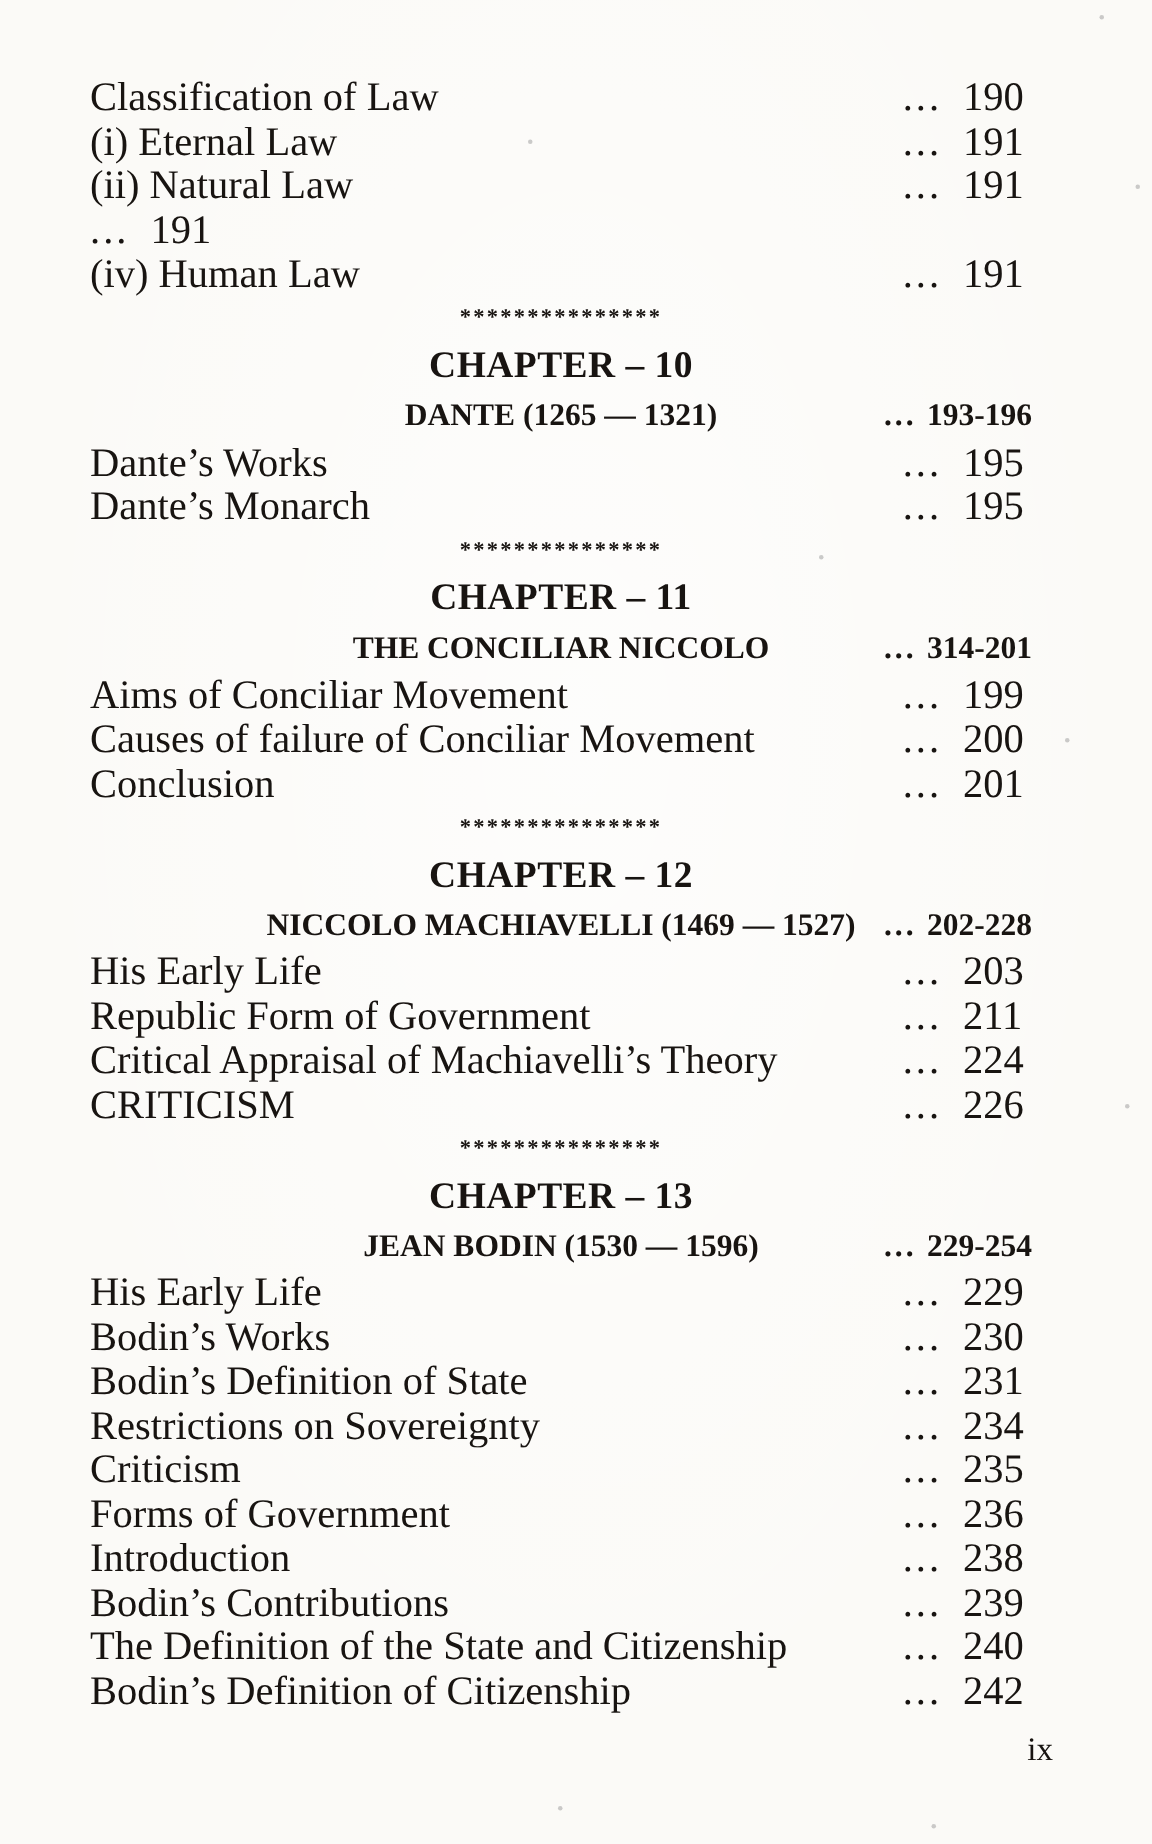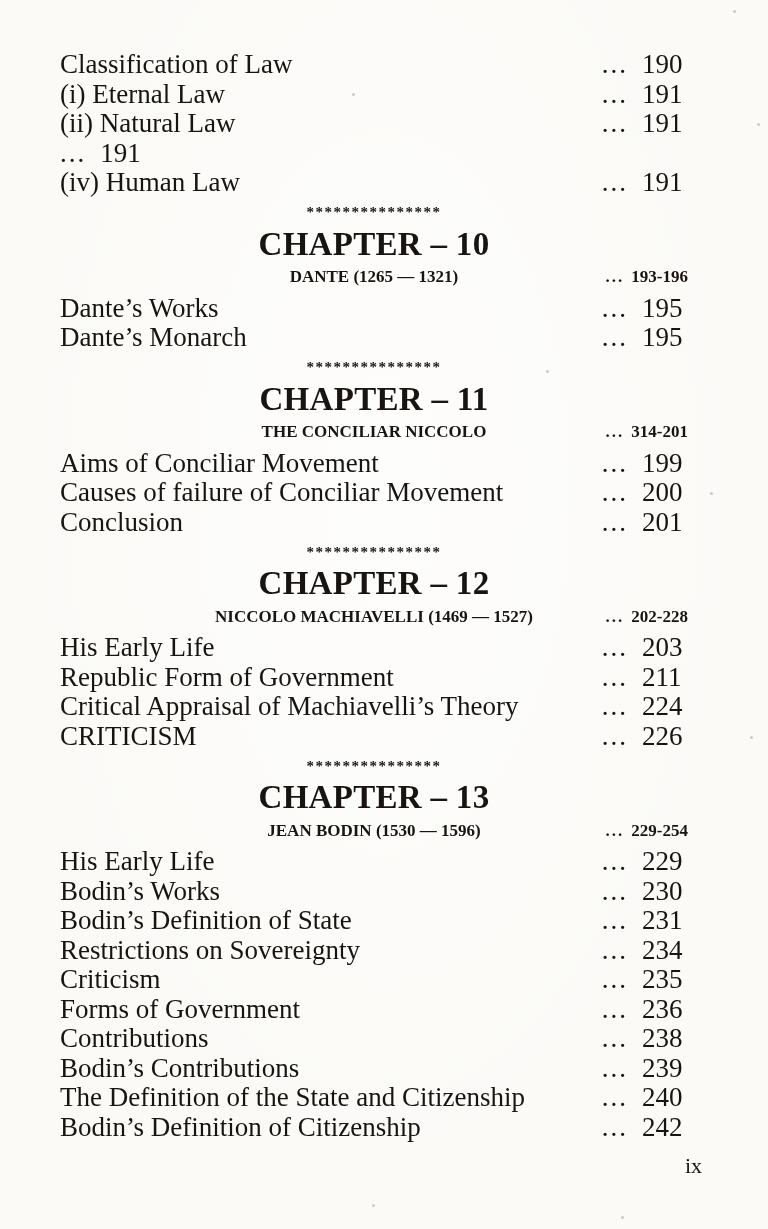--- a/index.html
+++ b/index.html
@@ -34,28 +34,28 @@
   .sep {
     height: 30px;
     display: flex; align-items: center; justify-content: center;
     font-size: 15px;
     font-weight: bold;
     letter-spacing: 1.5px;
   }
   .chapter {
     height: 33px; margin: 0;
     display: flex; align-items: center; justify-content: center;
-    font-size: 33px;
+    font-size: 25px;
     font-weight: bold;
     letter-spacing: 0.3px;
   }
   .title-row {
     position: relative;
     height: 33px;
-    font-size: 17px;
+    font-size: 21px;
     font-weight: bold;
     white-space: nowrap;
   }
   .title-row .title {
     position: absolute; left: 0; right: 0;
     top: 50%; transform: translateY(-50%);
     text-align: center;
   }
   .title-row .range {
     position: absolute; right: 0;
@@ -220,21 +220,21 @@
       <span class="label">Criticism</span>
       <span class="dots">...</span>
       <span class="num">235</span>
     </div>
     <div class="row">
       <span class="label">Forms of Government</span>
       <span class="dots">...</span>
       <span class="num">236</span>
     </div>
     <div class="row">
-      <span class="label">Contributions</span>
+      <span class="label">Introduction</span>
       <span class="dots">...</span>
       <span class="num">238</span>
     </div>
     <div class="row">
       <span class="label">Bodin’s Contributions</span>
       <span class="dots">...</span>
       <span class="num">239</span>
     </div>
     <div class="row">
       <span class="label">The Definition of the State and Citizenship</span>

